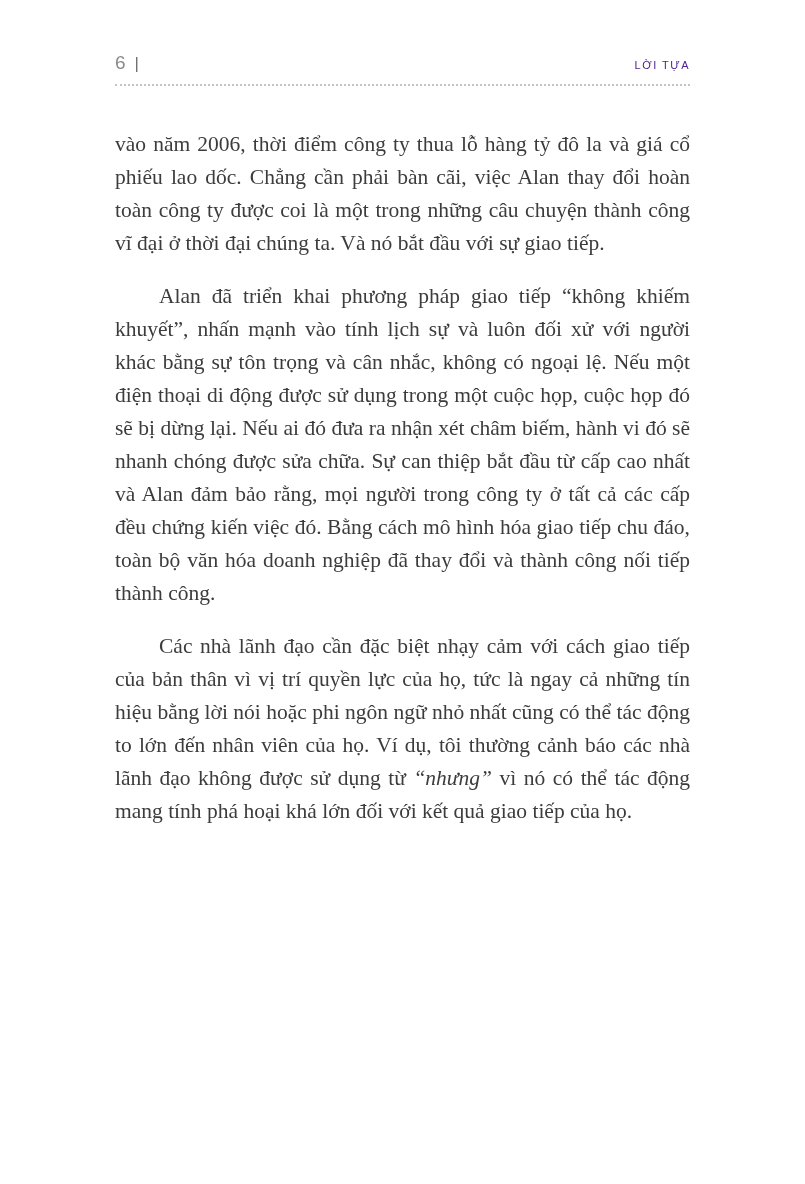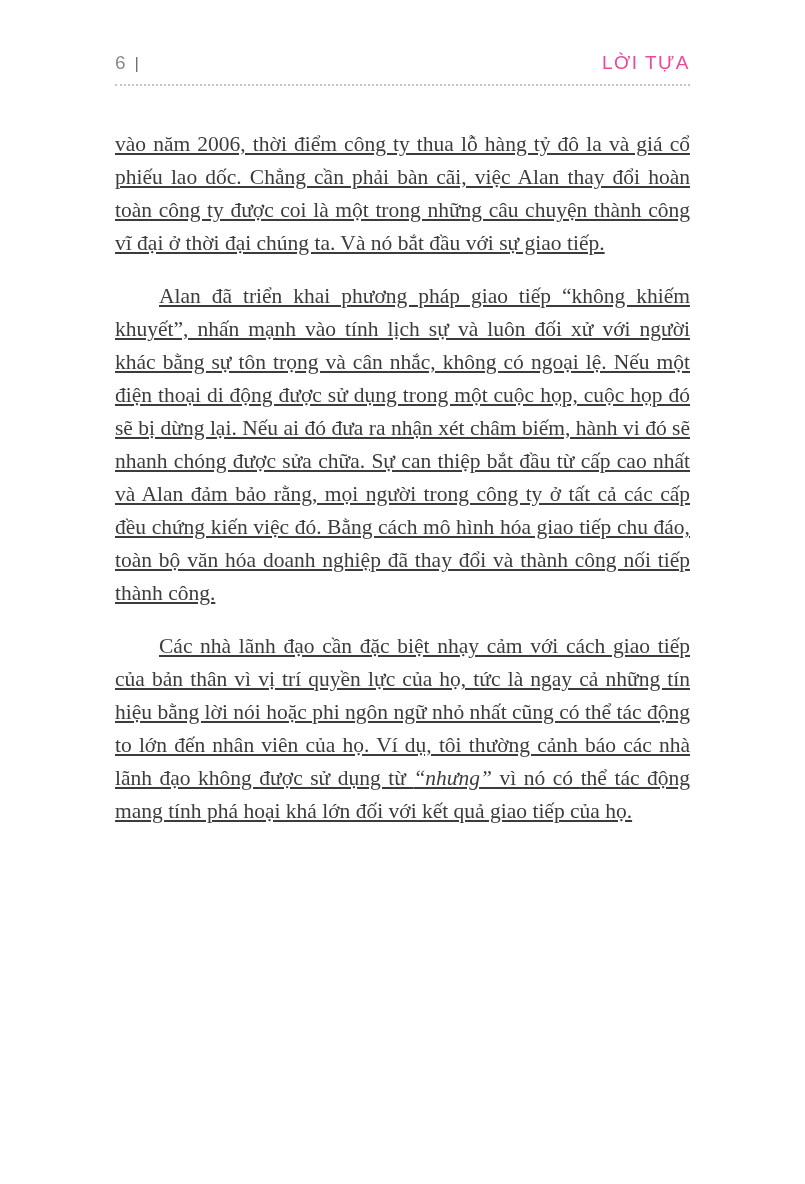--- a/index.html
+++ b/index.html
@@ -34,39 +34,38 @@
   .page-number {
     font-size: 19px;
     color: #8a8a8a;
   }
   .header-bar {
     font-size: 17px;
     color: #6f6f6f;
     font-weight: 300;
   }
   .header-title {
-    font-size: 19px;
+    font-size: 11px;
     letter-spacing: 1.5px;
-    color: #ec4899;
+    color: #4c1d95;
   }
   .dotted-rule {
     margin-top: 10px;
     height: 0;
     border-bottom: 2px dotted #c4c4c4;
   }
   .body-text {
     margin-top: 42px;
     font-size: 21.5px;
     line-height: 33px;
     text-align: justify;
     color: #3c3c3c;
   }
   .body-text p {
     margin: 0 0 20px 0;
-    text-decoration: underline;
   }
   .body-text p.indent {
     text-indent: 44px;
   }
   .italic {
     font-style: italic;
   }
 </style>
 </head>
 <body>

